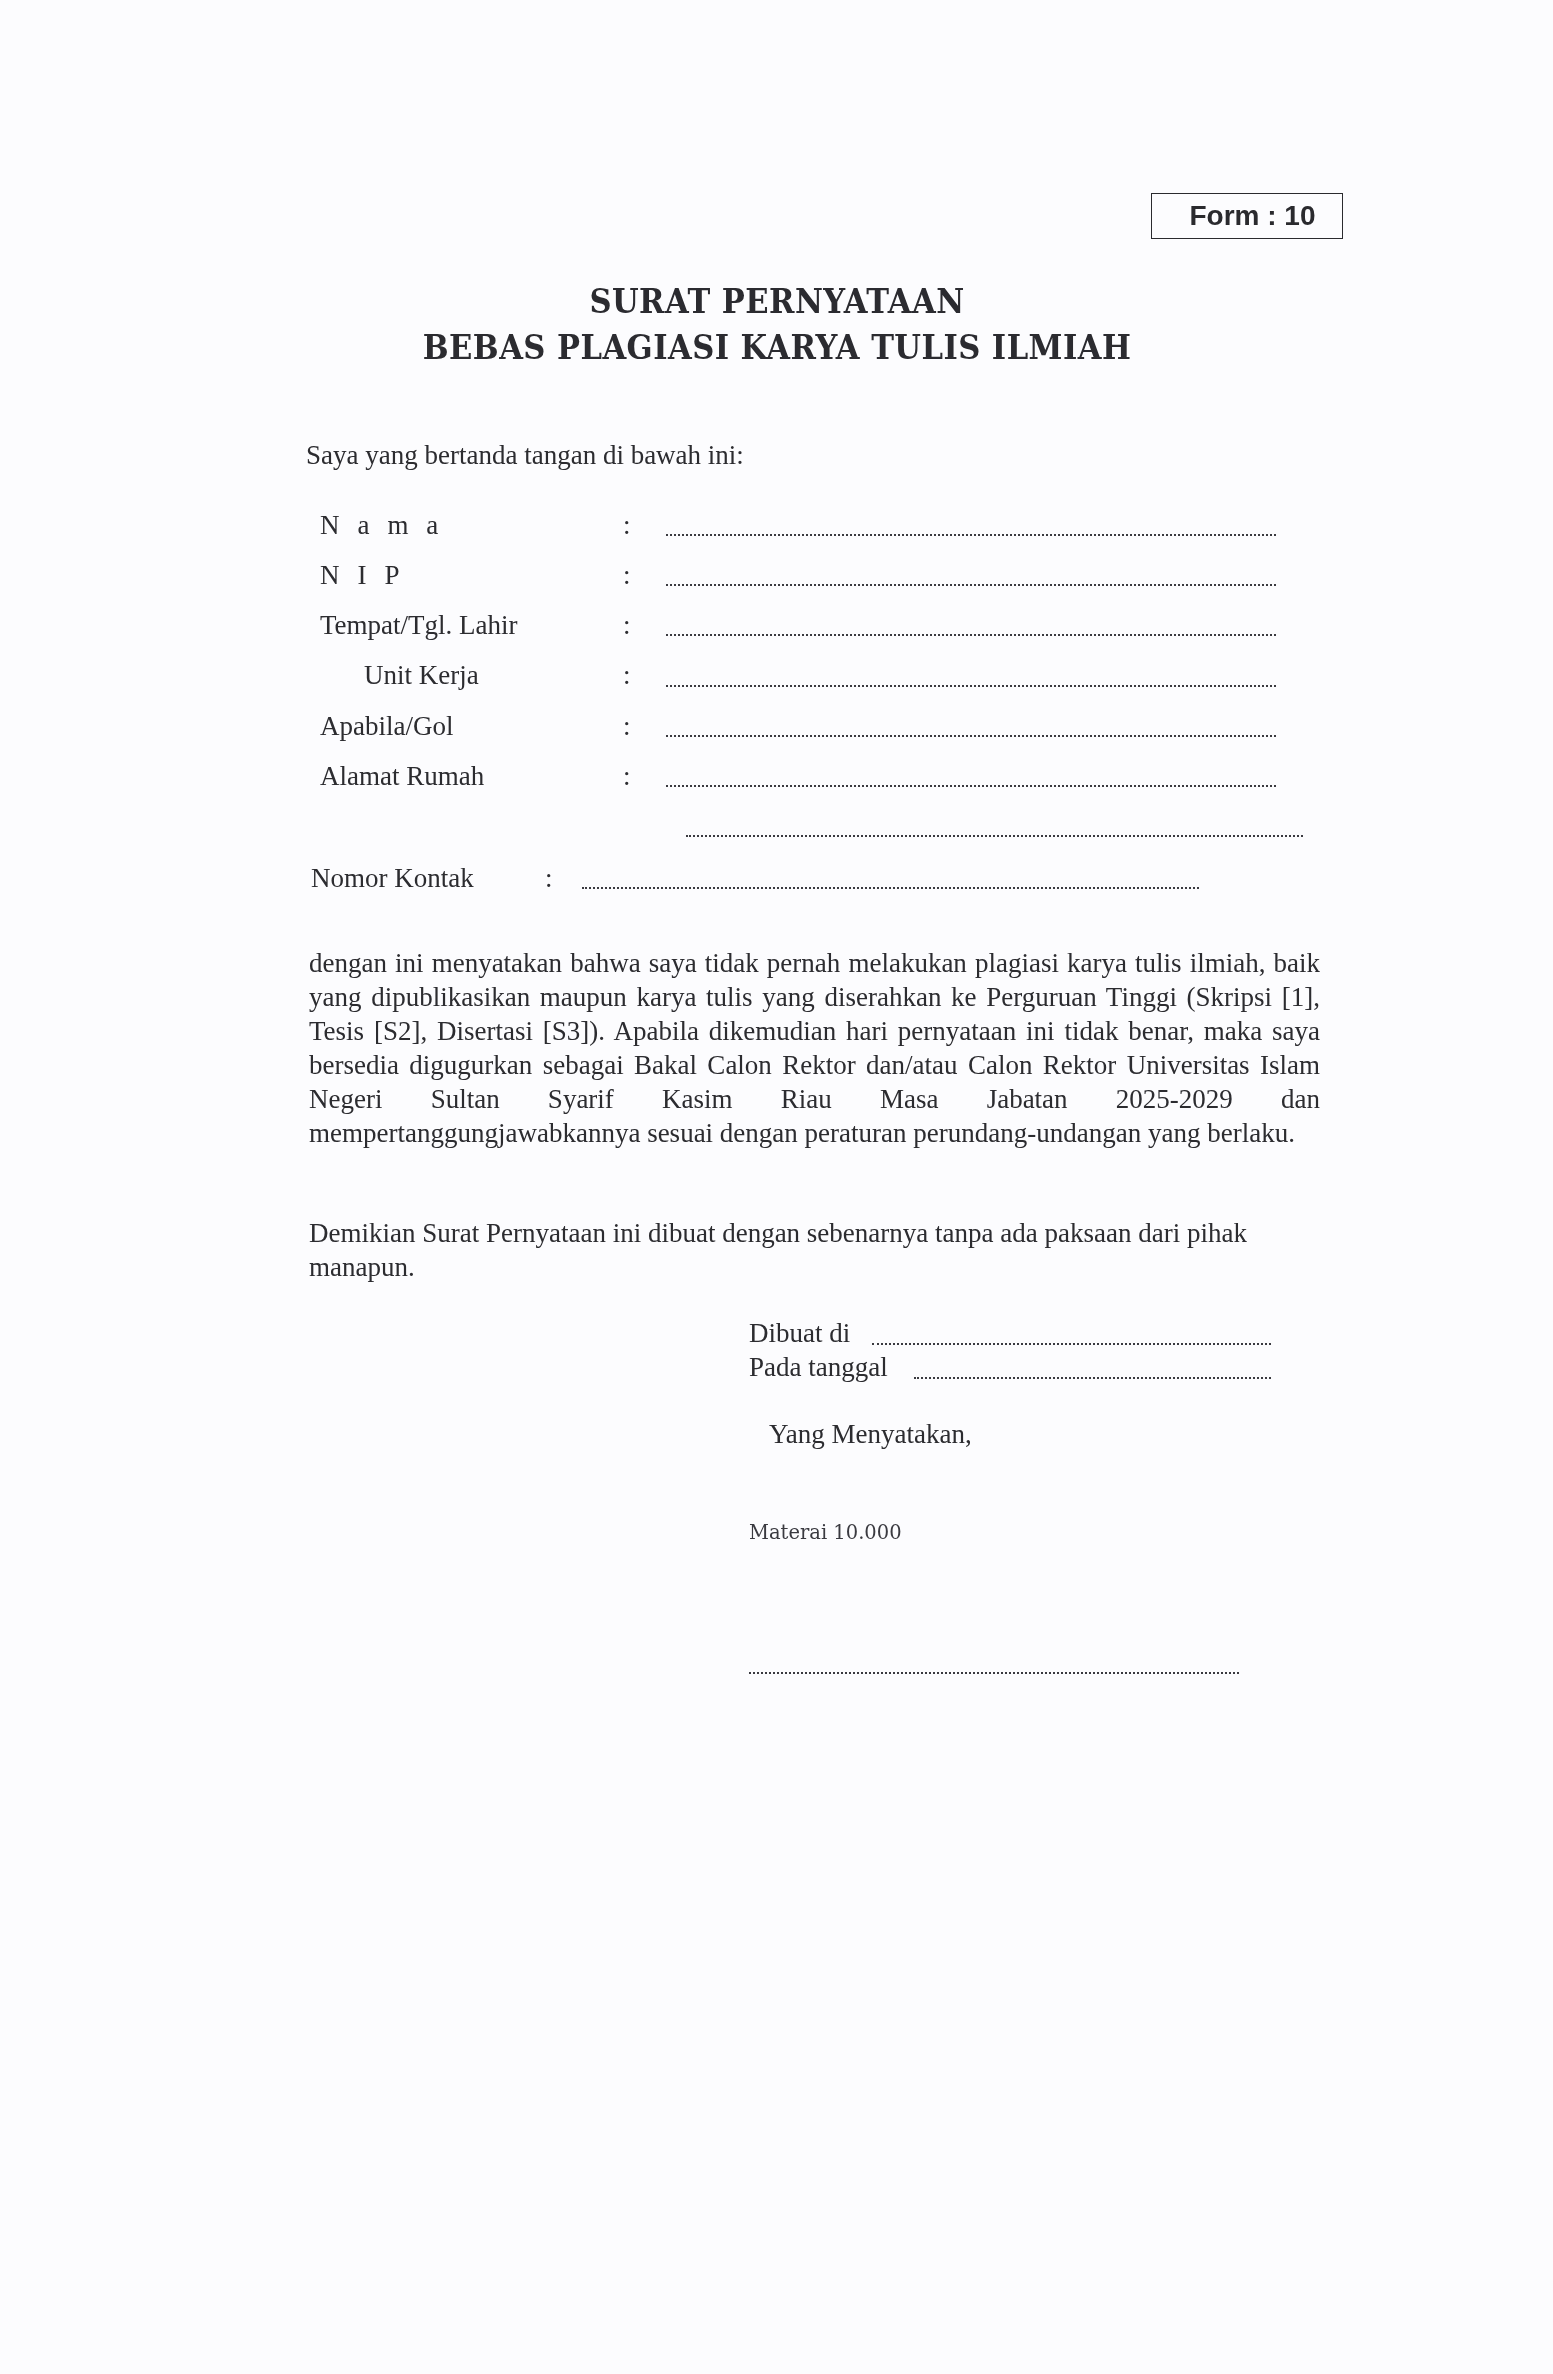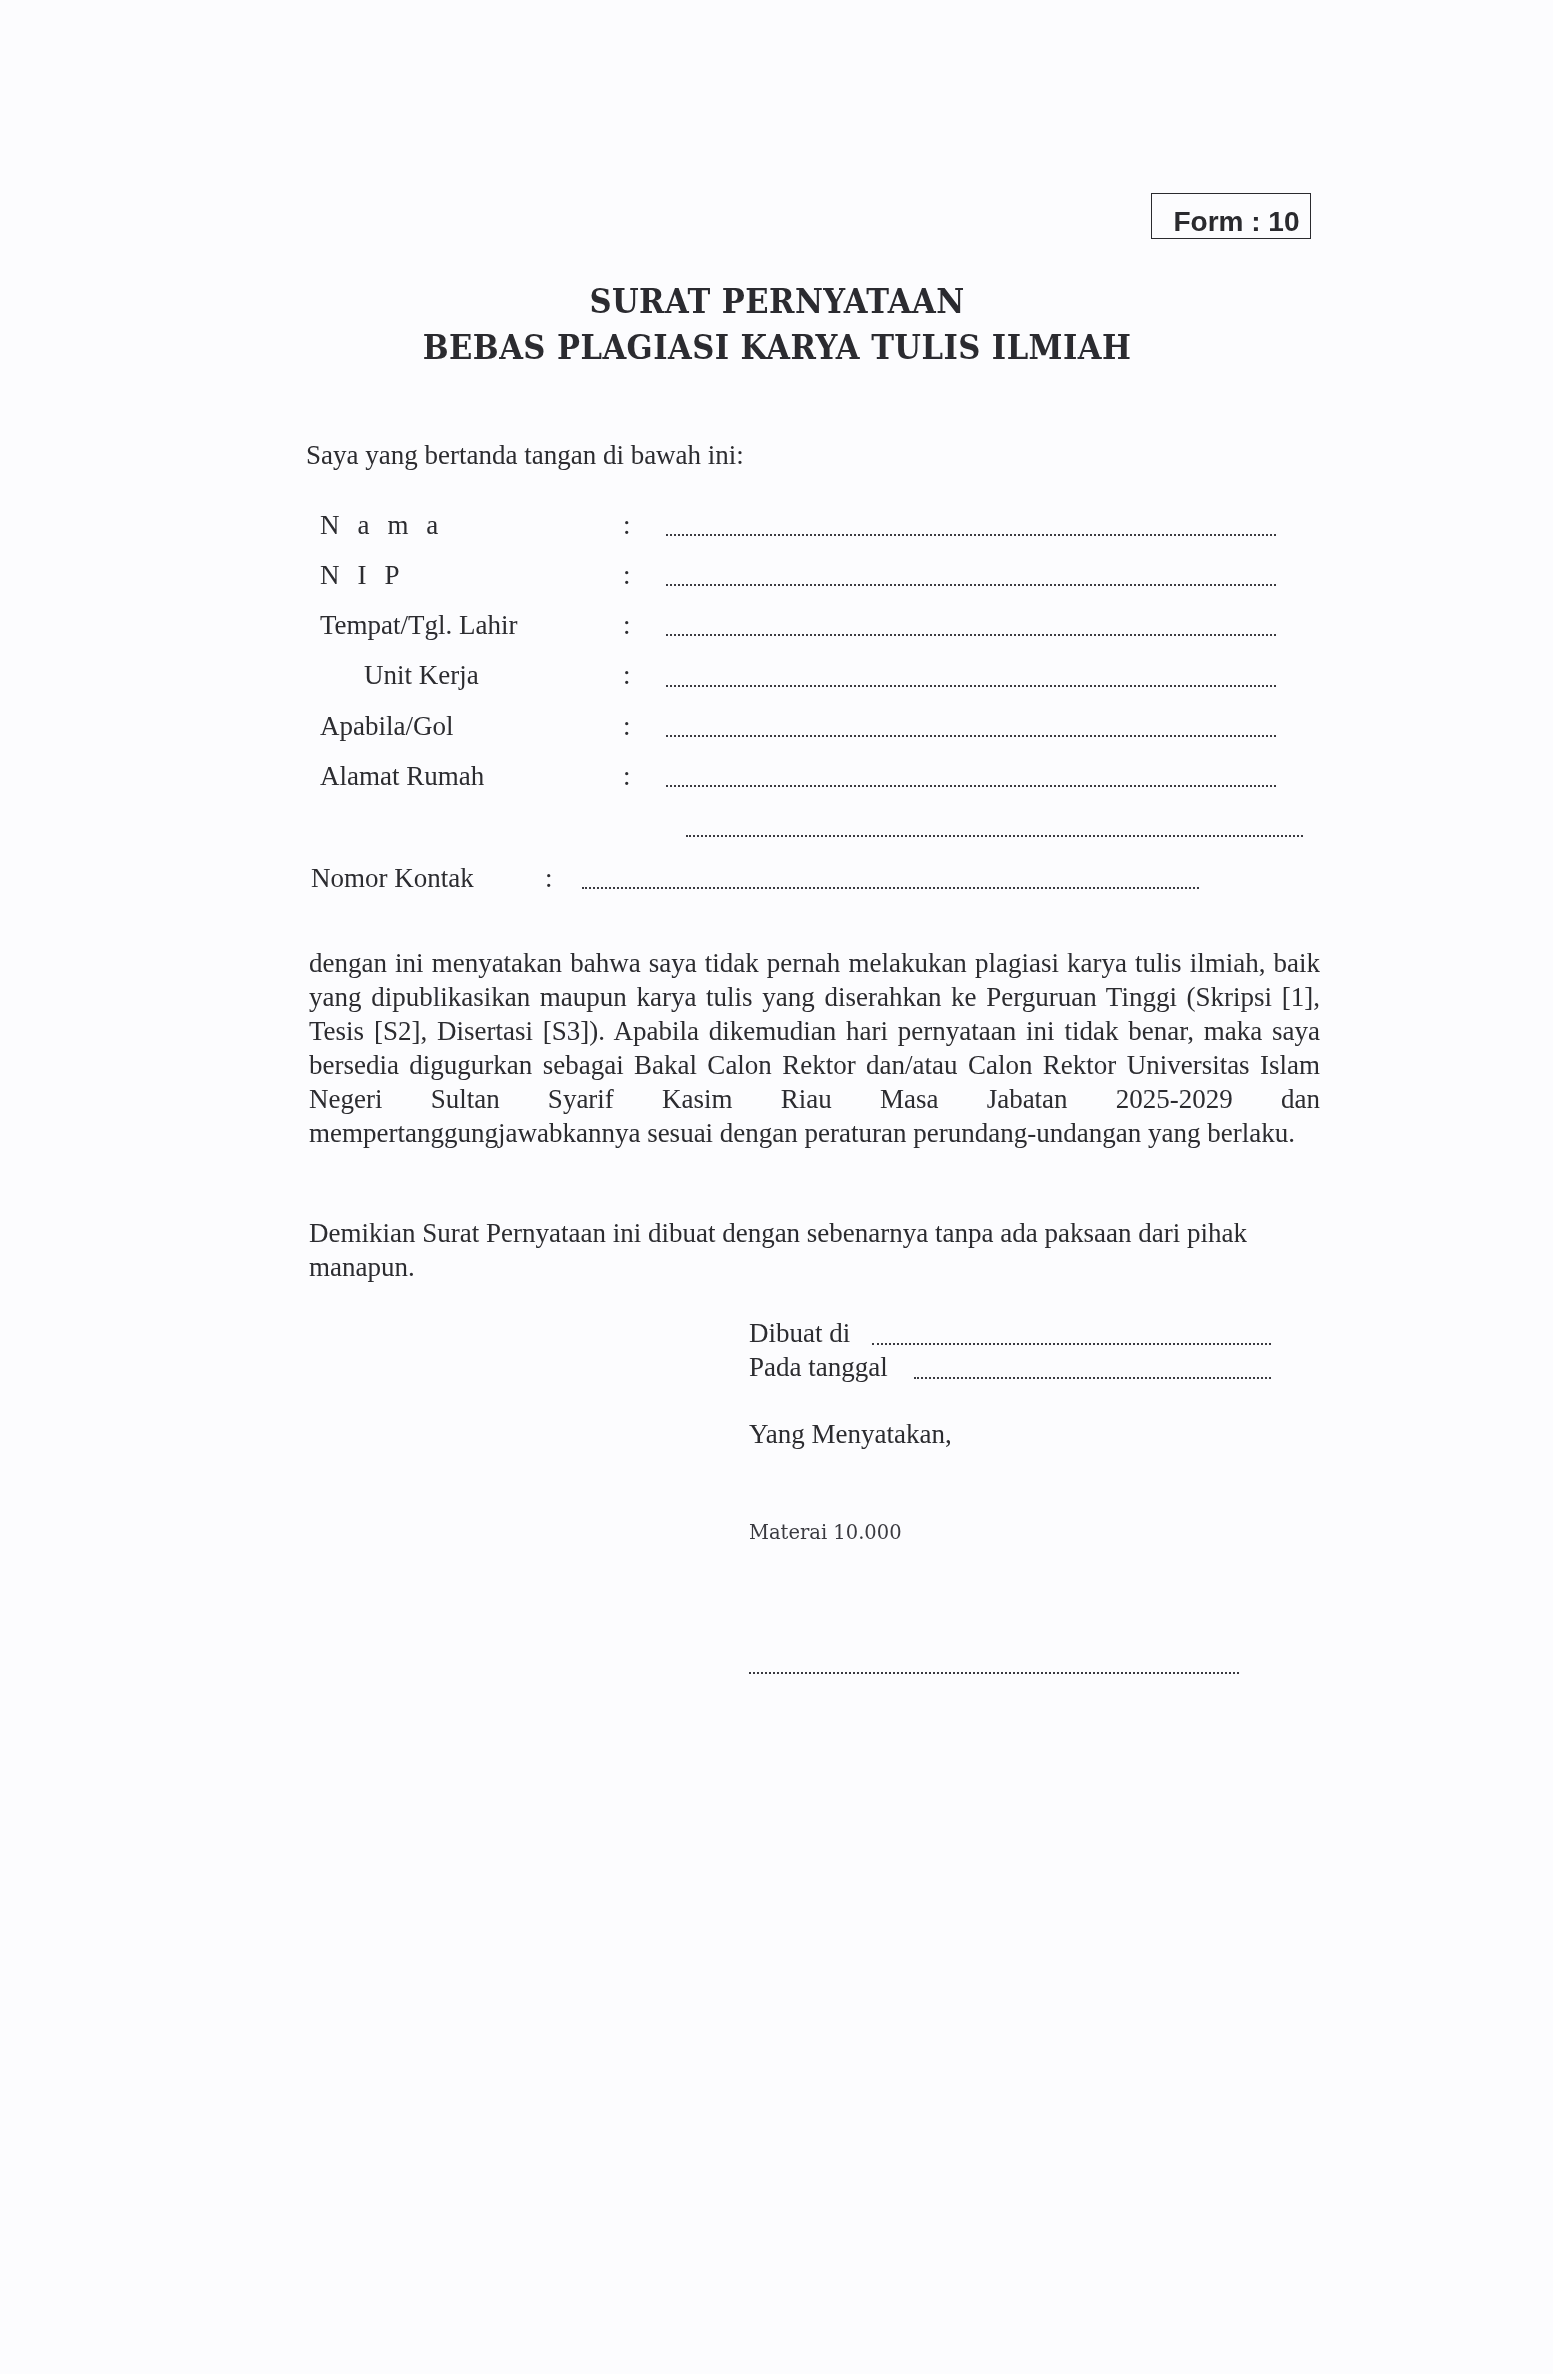--- a/index.html
+++ b/index.html
@@ -8,23 +8,23 @@
       background: #fcfcfe;
       position: relative;
       overflow: hidden;
       color: #2a2a2e;
       font-family: "Liberation Sans", sans-serif;
     }
     .abs { position: absolute; }
 
     
     .form-box {
-      left: 1151px; top: 193px; width: 160px; height: 46px;
+      left: 1151px; top: 193px; width: 192px; height: 46px;
       border: 1.9px solid #2a2a2e; box-sizing: border-box;
-      display: flex; align-items: flex-end; justify-content: center;
+      display: flex; align-items: center; justify-content: center;
       font-family: "Liberation Sans", sans-serif; font-weight: bold;
       font-size: 28px; color: #2a2a2e; padding-left: 11px;
     }
 
     
     .title {
       left: 0; width: 1554px; text-align: center;
       font-family: "DejaVu Serif", serif; font-weight: bold;
       font-size: 34px; letter-spacing: 0.5px; color: #2b2b30;
       transform: scaleX(0.9);
@@ -117,19 +117,19 @@
 <div class="abs body-para p1">dengan ini menyatakan bahwa saya tidak pernah melakukan plagiasi karya tulis ilmiah, baik yang dipublikasikan maupun karya tulis yang diserahkan ke Perguruan Tinggi (Skripsi [1], Tesis [S2], Disertasi [S3]). Apabila dikemudian hari pernyataan ini tidak benar, maka saya bersedia digugurkan sebagai Bakal Calon Rektor dan/atau Calon Rektor Universitas Islam Negeri Sultan Syarif Kasim Riau Masa Jabatan 2025-2029 dan mempertanggungjawabkannya sesuai dengan peraturan perundang-undangan yang berlaku.</div>
 <div class="abs body-para p2" style="text-align:left;">Demikian Surat Pernyataan ini dibuat dengan sebenarnya tanpa ada paksaan dari pihak manapun.</div>
 
 <div>
   <div class="abs text sign" style="top:1318px;">Dibuat di</div>
   <div class="abs dots" style="left:872px; width:399px; top:1343px;"><span></span></div>
 
   <div class="abs text sign" style="top:1352px;">Pada tanggal</div>
   <div class="abs dots" style="left:914px; width:357px; top:1377px;"><span></span></div>
 
-  <div class="abs text sign" style="top:1419px;">Yang Menyatakan,</div>
+  <div class="abs text sign" style="top:1419px;margin-left:20px;">Yang Menyatakan,</div>
 
   <div class="abs materai">Materai 10.000</div>
 
   <div class="abs dots" style="left:749px; width:490px; top:1672px;"><span></span></div>
 </div>
 
 
 </body></html>

